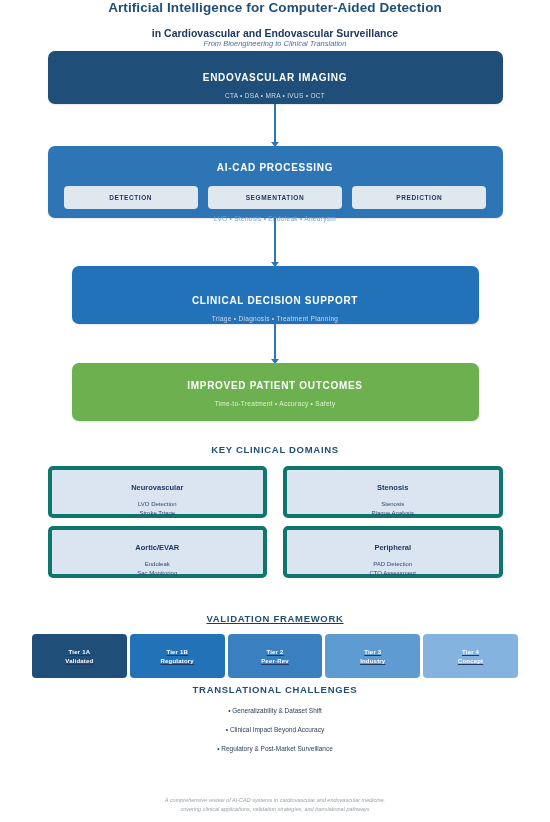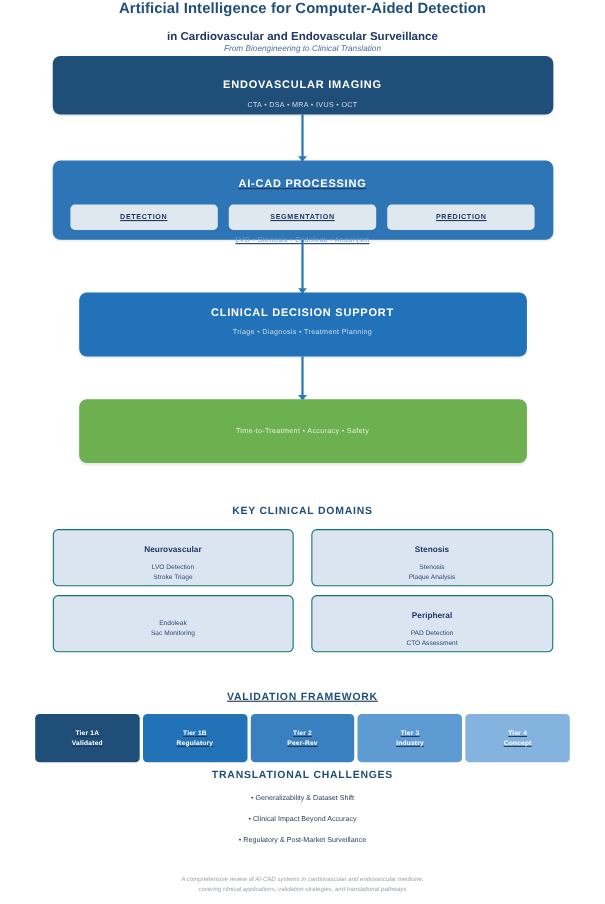--- a/index.html
+++ b/index.html
@@ -99,21 +99,20 @@
     border-right: 4px solid transparent;
     border-top: 5px solid #2e75b6;
   }
 
   
   .box-aicad {
     width: 455px;
     height: 72px;
     background: #2e75b6;
     padding-top: 16px;
-    text-decoration: underline;
   }
   .subboxes {
     display: flex;
     justify-content: space-between;
     margin: 13px 16px 0 16px;
   }
   .subbox {
     flex: 1;
     background: #dfe7ef;
     border-radius: 4px;
@@ -132,21 +131,21 @@
     color: #6fa3d6;
     letter-spacing: 0.3px;
     margin-top: 6px;
   }
 
   
   .box-cds {
     width: 407px;
     height: 58px;
     background: #2172b8;
-    padding-top: 13px;
+    padding-top: 29px;
   }
 
   
   .box-outcome {
     width: 407px;
     height: 58px;
     background: #6cb04f;
     padding-top: 17px;
   }
   .box-outcome .fbox-sub { color: #e0f0d6; }
@@ -163,21 +162,21 @@
   
   .domain-grid {
     display: grid;
     grid-template-columns: 1fr 1fr;
     gap: 8px 16px;
     width: 455px;
     margin: 11px auto 0 auto;
   }
   .domain-card {
     background: #dbe5f1;
-    border: 1px solid #0f766e;
+    border: 4px solid #0f766e;
     border-radius: 5px;
     height: 52px;
     text-align: center;
     box-sizing: border-box;
     padding-top: 13px;
   }
   .domain-name {
     font-size: 7.5px;
     font-weight: bold;
     color: #1f3864;
@@ -271,36 +270,38 @@
     <div class="connector" style="height:48px;"></div>
 
     <div class="fbox box-cds">
       <div class="fbox-title">CLINICAL DECISION SUPPORT</div>
       <div class="fbox-sub">Triage  •  Diagnosis  •  Treatment Planning</div>
     </div>
 
     <div class="connector" style="height:39px;"></div>
 
     <div class="fbox box-outcome">
+      <div class="fbox-title">IMPROVED PATIENT OUTCOMES</div>
       <div class="fbox-sub">Time-to-Treatment  •  Accuracy  •  Safety</div>
     </div>
   </div>
 
-  <div style="margin-top:38px;">
+  <div style="margin-top:23px;">
     <div class="section-title">KEY CLINICAL DOMAINS</div>
     <div class="domain-grid">
       <div class="domain-card">
         <div class="domain-name">Neurovascular</div>
         <div class="domain-items">LVO Detection<br>Stroke Triage</div>
       </div>
       <div class="domain-card">
         <div class="domain-name">Stenosis</div>
         <div class="domain-items">Stenosis<br>Plaque Analysis</div>
       </div>
       <div class="domain-card">
+        <div class="domain-name">Aortic/EVAR</div>
         <div class="domain-items">Endoleak<br>Sac Monitoring</div>
       </div>
       <div class="domain-card">
         <div class="domain-name">Peripheral</div>
         <div class="domain-items">PAD Detection<br>CTO Assessment</div>
       </div>
     </div>
   </div>
 
   <div style="margin-top:35px;text-decoration:underline;">

